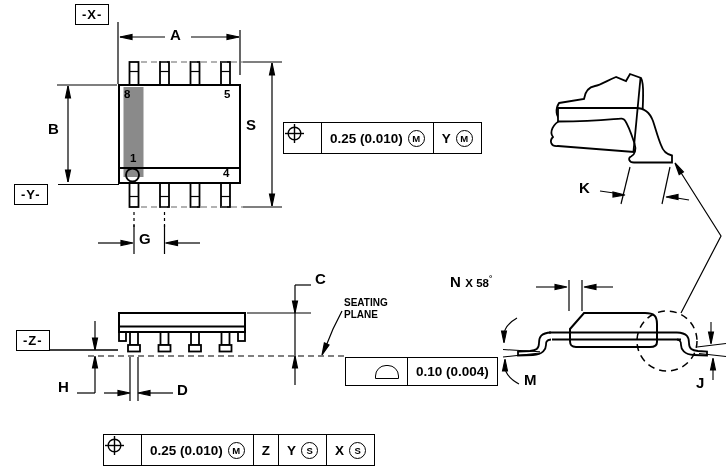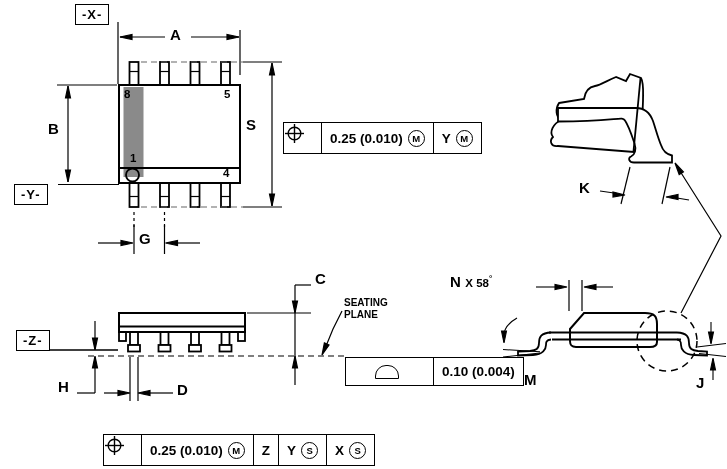--- a/index.html
+++ b/index.html
@@ -240,21 +240,21 @@
   <div class="cell">
         <span>0.25 (0.010)</span>
         <span class="circ">M</span>
       </div>
   <div class="cell">
         <span>Y</span>
         <span class="circ">M</span>
       </div>
 </div>
 
-<div class="fcf" style="left:345px;top:357px;height:27px;gap:26px;">
+<div class="fcf" style="left:345px;top:357px;height:27px;">
   <div class="cell">
         <div class="dome"></div>
       </div>
   <div class="cell">
         <span>0.10 (0.004)</span>
       </div>
 </div>
 
 <div class="fcf" style="left:103px;top:434px;height:30px;">
   <div class="cell">

